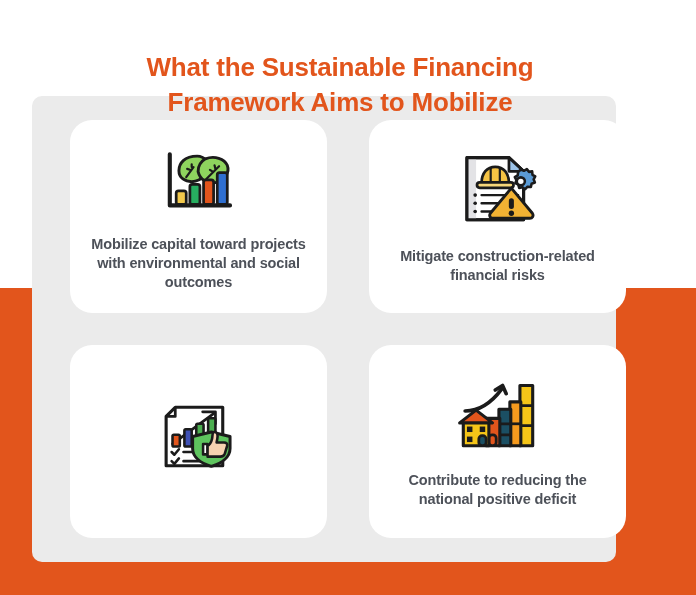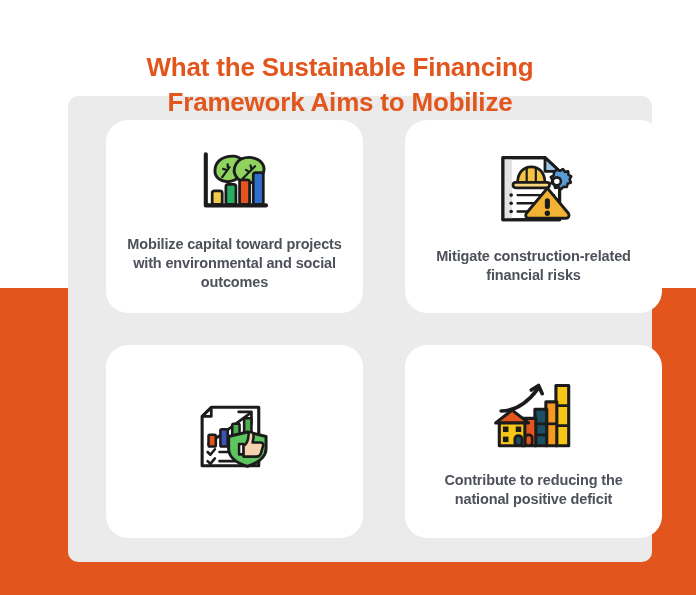--- a/index.html
+++ b/index.html
@@ -40,21 +40,20 @@
   }
 
   
   .panel {
     position:absolute;
     left:32px; top:96px;
     width:584px; height:466px;
     background:#ebebeb;
     border-radius:10px;
     z-index:4;
-    margin-left:36px;
   }
 
   .grid {
     position:absolute;
     left:38px; top:24px;
     width:556px; height:418px;
     display:grid;
     grid-template-columns:1fr 1fr;
     grid-template-rows:1fr 1fr;
     column-gap:42px;

